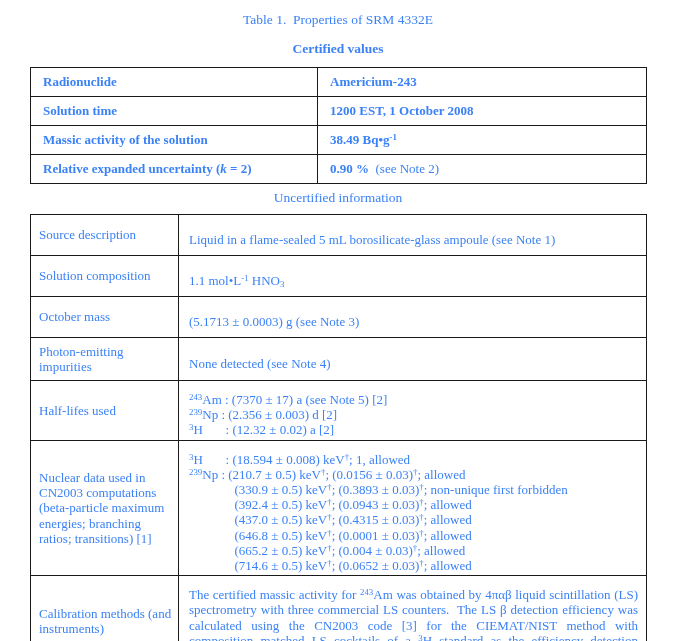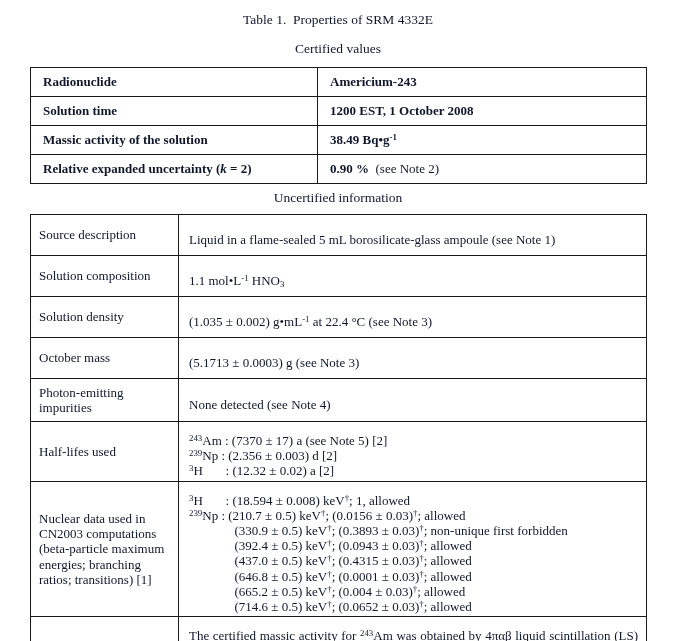--- a/index.html
+++ b/index.html
@@ -2,34 +2,34 @@
 <html><head>
 <meta charset="utf-8">
 <style>
   html, body { margin: 0; padding: 0; }
   .page {
     position: relative;
     width: 676px;
     height: 641px;
     background: #ffffff;
     font-family: "Liberation Serif", "DejaVu Serif", serif;
-    color: #0f172a;
+    color: #3b82f6;
     overflow: hidden;
   }
   .doc-title {
     padding-top: 12px;
     text-align: center;
     font-size: 13.5px;
   }
   .section-heading {
     text-align: center;
     font-size: 13.5px;
   }
   .certified-heading {
-    font-weight: normal;
+    font-weight: bold;
     margin-top: 13px;
     margin-bottom: 10px;
   }
   .uncertified-heading {
     margin-top: 6px;
     margin-bottom: 8px;
   }
   table.tbl {
     border-collapse: collapse;
     table-layout: fixed;
@@ -121,24 +121,20 @@
     <tbody>
       <tr class="r-std">
         <td class="lbl">Source description</td>
         <td class="val">Liquid in a flame-sealed 5 mL borosilicate-glass ampoule (see Note 1)</td>
       </tr>
       <tr class="r-std">
         <td class="lbl">Solution composition</td>
         <td class="val">1.1 mol•L<sup>-1</sup> HNO<sub>3</sub></td>
       </tr>
       <tr class="r-std">
-        <td class="lbl">Solution density</td>
-        <td class="val">(1.035 ± 0.002) g•mL<sup>-1</sup> at 22.4 °C (see Note 3)</td>
-      </tr>
-      <tr class="r-std">
         <td class="lbl">October mass</td>
         <td class="val">(5.1713 ± 0.0003) g (see Note 3)</td>
       </tr>
       <tr class="r-photon">
         <td class="lbl">Photon-emitting impurities</td>
         <td class="val">None detected (see Note 4)</td>
       </tr>
       <tr class="r-half">
         <td class="lbl">Half-lifes used</td>
         <td class="val">

